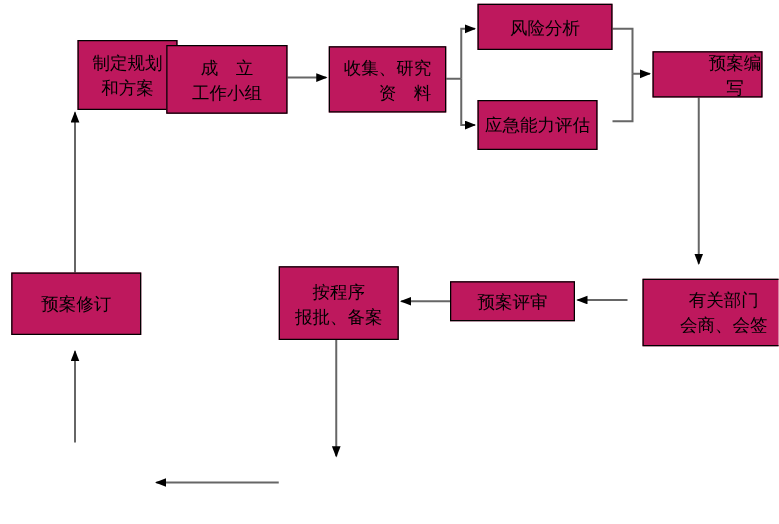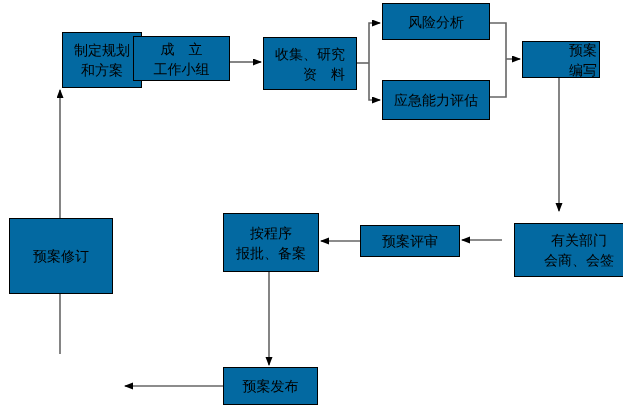--- a/index.html
+++ b/index.html
@@ -13,41 +13,41 @@
   }
   #edges {
     position: absolute;
     left: 0; top: 0;
     width: 623px; height: 419px;
   }
   .node {
     position: absolute;
     box-sizing: border-box;
     border: 1px solid #000000;
-    background: #0369a1;
+    background: #be185d;
     color: #000000;
     display: flex;
     align-items: center;
     justify-content: center;
     text-align: center;
     font-size: 14px;
     line-height: 20px;
     white-space: pre-line;
   }
   
   #n-plan      { left: 17px;  top: 32px;  width: 80px;  height: 56px; margin-left: 45px; }
-  #n-team      { left: 133px; top: 36px;  width: 97px;  height: 45px; }
+  #n-team      { left: 133px; top: 36px;  width: 97px;  height: 55px; }
   #n-collect   { left: 263px; top: 37px;  width: 94px;  height: 53px; text-align: right; }
   #n-risk      { left: 382px; top: 3px;   width: 108px; height: 37px; }
-  #n-capability{ left: 382px; top: 80px;  width: 108px; height: 40px; }
-  #n-draft     { left: 522px; top: 41px;  width: 78px;  height: 37px; padding-left: 44px; }
+  #n-capability{ left: 382px; top: 80px;  width: 96px; height: 40px; }
+  #n-draft     { left: 522px; top: 41px;  width: 88px;  height: 37px; padding-left: 44px; }
   #n-consult   { left: 502px; top: 223px; width: 130px; height: 54px; margin-left: 12px; }
   #n-review    { left: 360px; top: 225px; width: 100px; height: 32px; }
   #n-approve   { left: 223px; top: 213px; width: 96px;  height: 59px; }
-  #n-revise    { left: 9px;   top: 218px; width: 104px; height: 76px; }
+  #n-revise    { left: 9px;   top: 218px; width: 104px; height: 50px; }
   #n-drill     { left: 10px;  top: 354px; width: 113px; height: 59px; }
   #n-publish   { left: 223px; top: 367px; width: 95px;  height: 38px; }
 </style>
 </head>
 <body>
 
 <div id="canvas">
 
   <svg id="edges" viewBox="0 0 623 419" xmlns="http://www.w3.org/2000/svg">
     <defs>
@@ -82,15 +82,14 @@
 资　料</div>
   <div class="node" id="n-risk">风险分析</div>
   <div class="node" id="n-capability">应急能力评估</div>
   <div class="node" id="n-draft">预案编写</div>
   <div class="node" id="n-consult">有关部门
 会商、会签</div>
   <div class="node" id="n-review">预案评审</div>
   <div class="node" id="n-approve">按程序
 报批、备案</div>
   <div class="node" id="n-revise">预案修订</div>
-  <div class="node" id="n-publish">预案发布</div>
 
 </div>
 
 </body></html>

